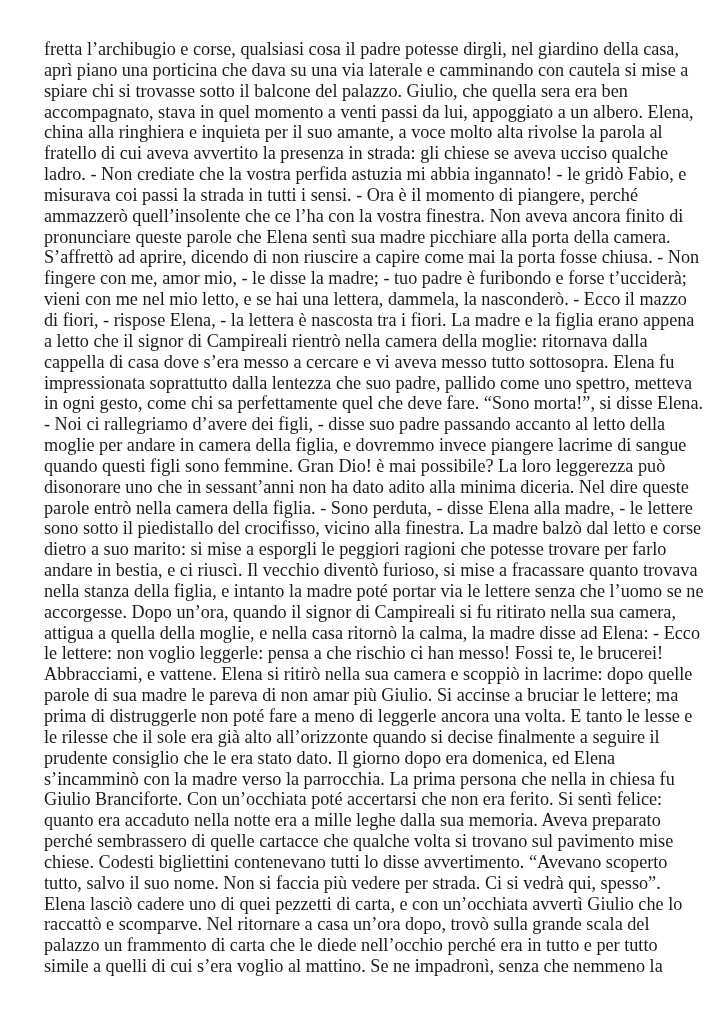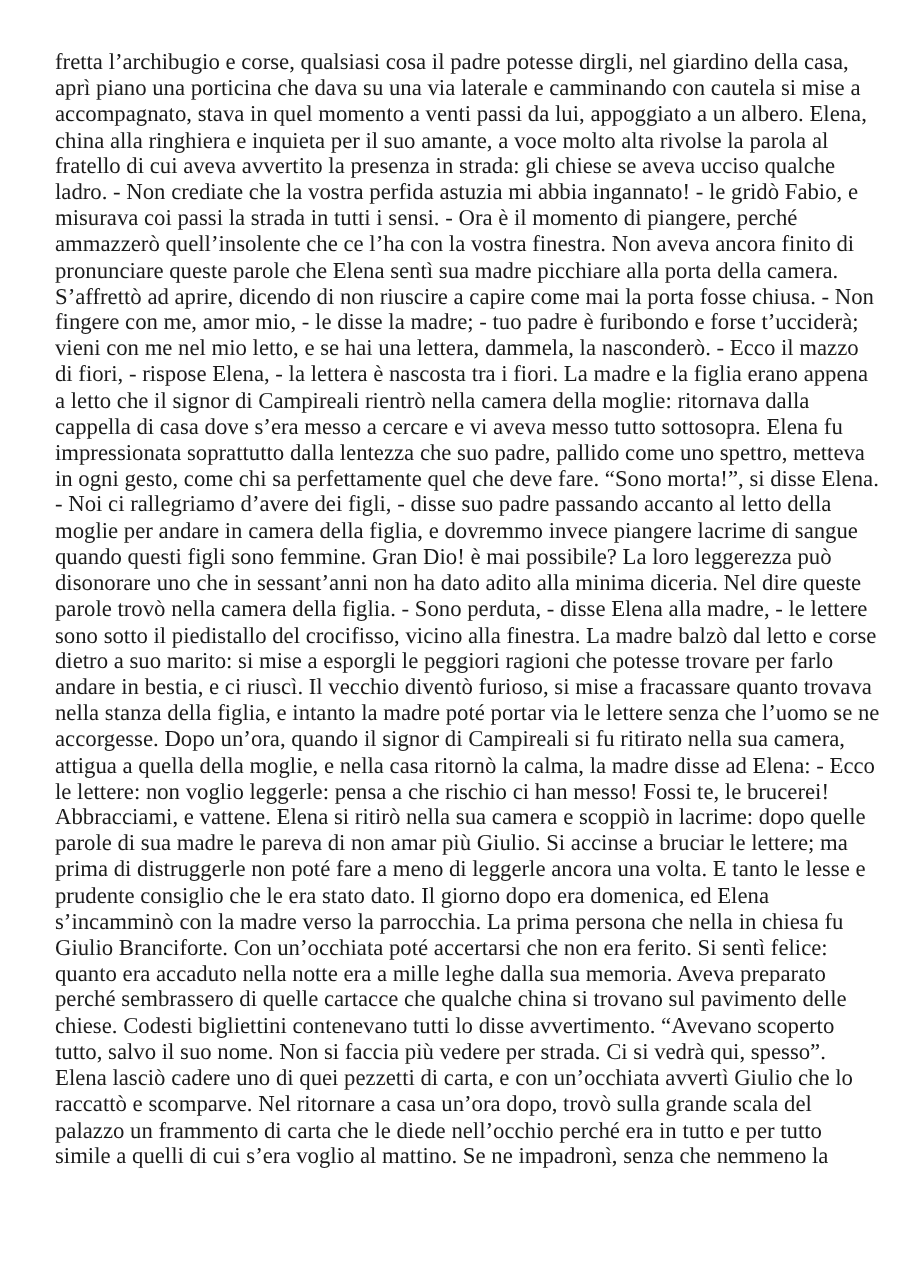--- a/index.html
+++ b/index.html
@@ -31,55 +31,57 @@
     height: 20.85px;
   }
 </style>
 </head>
 <body>
 
 <div class="page">
   <div class="text-block">
       <div class="line">fretta l’archibugio e corse, qualsiasi cosa il padre potesse dirgli, nel giardino della casa,</div>
       <div class="line">aprì piano una porticina che dava su una via laterale e camminando con cautela si mise a</div>
+      <div class="line">spiare chi si trovasse sotto il balcone del palazzo. Giulio, che quella sera era ben</div>
       <div class="line">accompagnato, stava in quel momento a venti passi da lui, appoggiato a un albero. Elena,</div>
       <div class="line">china alla ringhiera e inquieta per il suo amante, a voce molto alta rivolse la parola al</div>
       <div class="line">fratello di cui aveva avvertito la presenza in strada: gli chiese se aveva ucciso qualche</div>
       <div class="line">ladro. - Non crediate che la vostra perfida astuzia mi abbia ingannato! - le gridò Fabio, e</div>
       <div class="line">misurava coi passi la strada in tutti i sensi. - Ora è il momento di piangere, perché</div>
       <div class="line">ammazzerò quell’insolente che ce l’ha con la vostra finestra. Non aveva ancora finito di</div>
       <div class="line">pronunciare queste parole che Elena sentì sua madre picchiare alla porta della camera.</div>
       <div class="line">S’affrettò ad aprire, dicendo di non riuscire a capire come mai la porta fosse chiusa. - Non</div>
       <div class="line">fingere con me, amor mio, - le disse la madre; - tuo padre è furibondo e forse t’ucciderà;</div>
       <div class="line">vieni con me nel mio letto, e se hai una lettera, dammela, la nasconderò. - Ecco il mazzo</div>
       <div class="line">di fiori, - rispose Elena, - la lettera è nascosta tra i fiori. La madre e la figlia erano appena</div>
       <div class="line">a letto che il signor di Campireali rientrò nella camera della moglie: ritornava dalla</div>
       <div class="line">cappella di casa dove s’era messo a cercare e vi aveva messo tutto sottosopra. Elena fu</div>
       <div class="line">impressionata soprattutto dalla lentezza che suo padre, pallido come uno spettro, metteva</div>
       <div class="line">in ogni gesto, come chi sa perfettamente quel che deve fare. “Sono morta!”, si disse Elena.</div>
       <div class="line">- Noi ci rallegriamo d’avere dei figli, - disse suo padre passando accanto al letto della</div>
       <div class="line">moglie per andare in camera della figlia, e dovremmo invece piangere lacrime di sangue</div>
       <div class="line">quando questi figli sono femmine. Gran Dio! è mai possibile? La loro leggerezza può</div>
       <div class="line">disonorare uno che in sessant’anni non ha dato adito alla minima diceria. Nel dire queste</div>
-      <div class="line">parole trovò nella camera della figlia. - Sono perduta, - disse Elena alla madre, - le lettere</div>
+      <div class="line">parole entrò nella camera della figlia. - Sono perduta, - disse Elena alla madre, - le lettere</div>
       <div class="line">sono sotto il piedistallo del crocifisso, vicino alla finestra. La madre balzò dal letto e corse</div>
       <div class="line">dietro a suo marito: si mise a esporgli le peggiori ragioni che potesse trovare per farlo</div>
       <div class="line">andare in bestia, e ci riuscì. Il vecchio diventò furioso, si mise a fracassare quanto trovava</div>
       <div class="line">nella stanza della figlia, e intanto la madre poté portar via le lettere senza che l’uomo se ne</div>
       <div class="line">accorgesse. Dopo un’ora, quando il signor di Campireali si fu ritirato nella sua camera,</div>
       <div class="line">attigua a quella della moglie, e nella casa ritornò la calma, la madre disse ad Elena: - Ecco</div>
       <div class="line">le lettere: non voglio leggerle: pensa a che rischio ci han messo! Fossi te, le brucerei!</div>
       <div class="line">Abbracciami, e vattene. Elena si ritirò nella sua camera e scoppiò in lacrime: dopo quelle</div>
       <div class="line">parole di sua madre le pareva di non amar più Giulio. Si accinse a bruciar le lettere; ma</div>
       <div class="line">prima di distruggerle non poté fare a meno di leggerle ancora una volta. E tanto le lesse e</div>
+      <div class="line">le rilesse che il sole era già alto all’orizzonte quando si decise finalmente a seguire il</div>
       <div class="line">prudente consiglio che le era stato dato. Il giorno dopo era domenica, ed Elena</div>
       <div class="line">s’incamminò con la madre verso la parrocchia. La prima persona che nella in chiesa fu</div>
       <div class="line">Giulio Branciforte. Con un’occhiata poté accertarsi che non era ferito. Si sentì felice:</div>
       <div class="line">quanto era accaduto nella notte era a mille leghe dalla sua memoria. Aveva preparato</div>
-      <div class="line">perché sembrassero di quelle cartacce che qualche china si trovano sul pavimento delle</div>
+      <div class="line">perché sembrassero di quelle cartacce che qualche volta si trovano sul pavimento mise</div>
       <div class="line">chiese. Codesti bigliettini contenevano tutti lo disse avvertimento. “Avevano scoperto</div>
       <div class="line">tutto, salvo il suo nome. Non si faccia più vedere per strada. Ci si vedrà qui, spesso”.</div>
       <div class="line">Elena lasciò cadere uno di quei pezzetti di carta, e con un’occhiata avvertì Giulio che lo</div>
       <div class="line">raccattò e scomparve. Nel ritornare a casa un’ora dopo, trovò sulla grande scala del</div>
       <div class="line">palazzo un frammento di carta che le diede nell’occhio perché era in tutto e per tutto</div>
       <div class="line">simile a quelli di cui s’era voglio al mattino. Se ne impadronì, senza che nemmeno la</div>
     </div>
 </div>
 
 </body></html>

